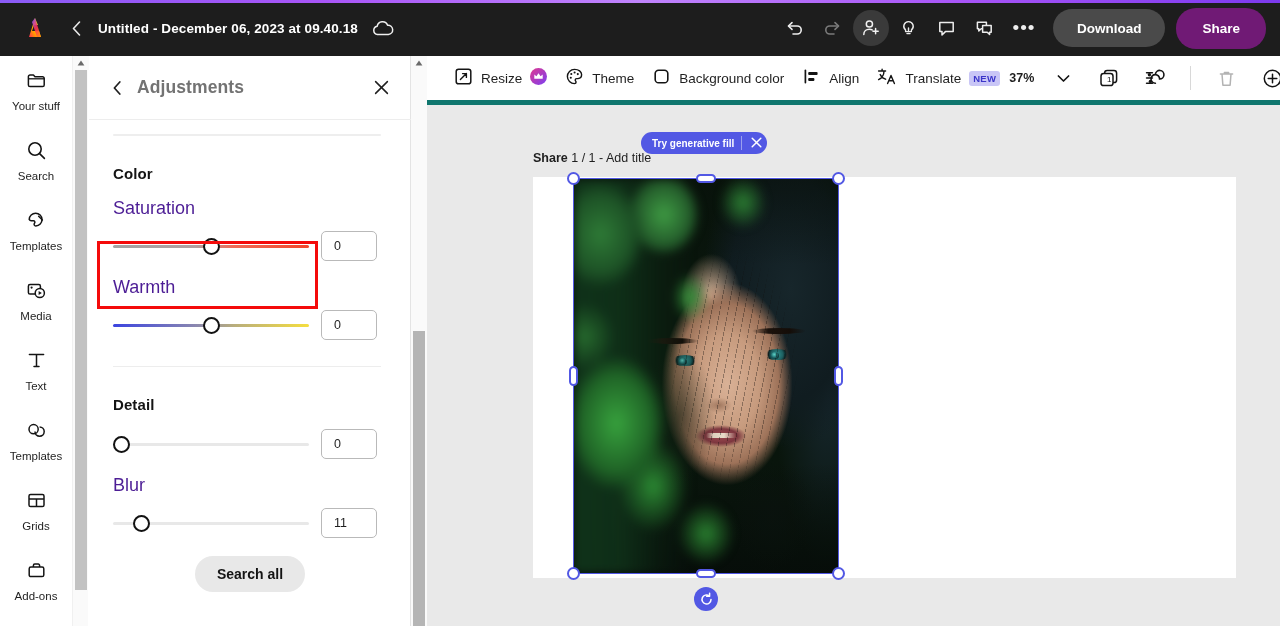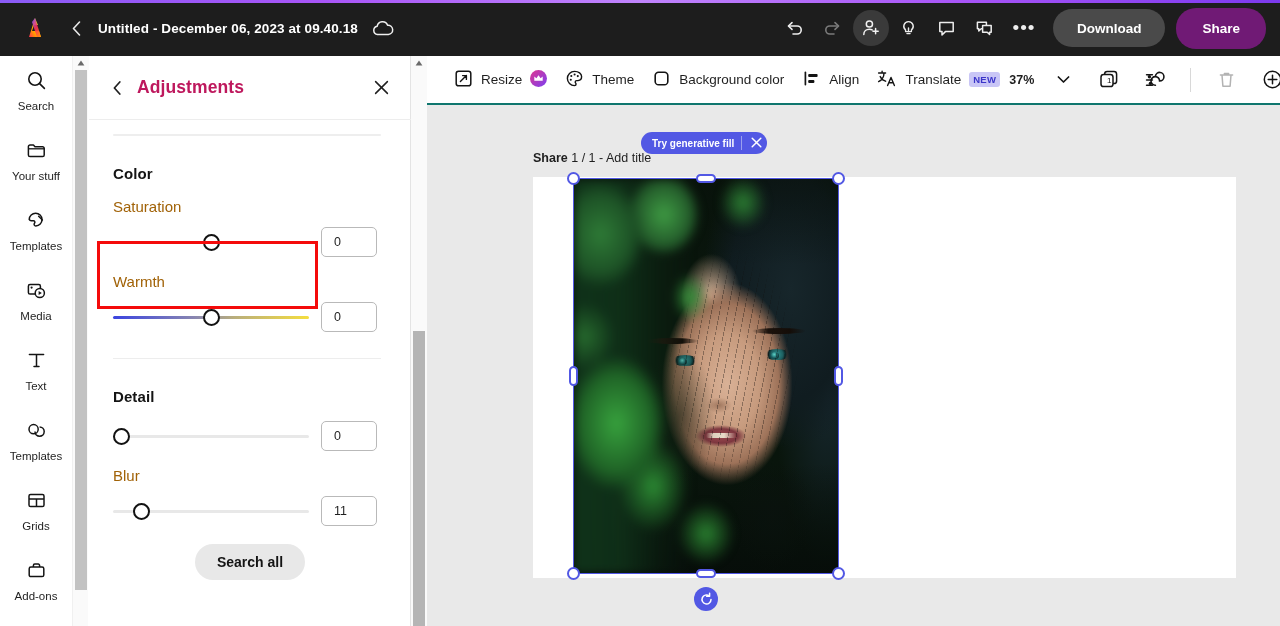--- a/index.html
+++ b/index.html
@@ -95,42 +95,42 @@
   #panel-head {
     position: absolute; left: 0; top: 0; width: 322px; height: 64px;
     display: flex; align-items: center; padding: 0 18px;
     border-bottom: 1px solid #ededed;
   }
   .panel-back {
     font-size: 17px; color: #1f1f1f; cursor: pointer; width: 20px;
     display: flex; align-items: center; justify-content: center;
   }
   .panel-title {
-    font-size: 17.5px; font-weight: bold; color: #be185d;
+    font-size: 17.5px; font-weight: bold; color: #737373;
     margin-left: 10px; letter-spacing: .1px;
   }
   .panel-close {
     margin-left: auto; font-size: 19px; color: #1f1f1f; cursor: pointer;
     width: 24px; height: 24px; display: flex; align-items: center;
     justify-content: center; font-weight: 300;
   }
   #panel-body {
     position: absolute; left: 0; top: 64px; width: 322px; height: 506px;
     padding: 0 24px; overflow: hidden;
   }
   .top-rule {
     width: 268px; height: 2px; background: #eeeeee; margin-top: 14px;
     border-radius: 1px;
   }
   .sec-title {
     font-size: 15px; font-weight: bold; color: #141414;
     margin-top: 29px; letter-spacing: .1px;
   }
   .ctrl { margin-top: 16px; position: relative; }
-  .ctrl-label { font-size: 15px; color: #a16207; }
+  .ctrl-label { font-size: 18px; color: #4c1d95; }
   .ctrl-row {
     display: flex; align-items: center; margin-top: 12px; gap: 12px;
   }
   .track-wrap {
     position: relative; width: 196px; height: 22px;
     display: flex; align-items: center; cursor: pointer;
   }
   .track {
     position: absolute; left: 0; top: 10px; width: 196px; height: 3px;
     border-radius: 2px;
@@ -173,21 +173,21 @@
   }
 
   
   #canvas-area {
     position: absolute; left: 427px; top: 56px; width: 853px; height: 570px;
     background: #e9e9e9;
   }
   #ctoolbar {
     position: absolute; left: 0; top: 0; width: 853px; height: 49px;
     background: #fff; display: flex; align-items: center;
-    padding-left: 18px; border-bottom: 2px solid #0f766e;
+    padding-left: 18px; border-bottom: 5px solid #0f766e;
   }
   .ct-item {
     display: flex; align-items: center; gap: 8px; height: 34px;
     padding: 0 9px; border-radius: 5px; cursor: pointer;
     font-size: 13.5px; color: #1f1f1f; white-space: nowrap;
   }
   .ct-badge {
     background: #c9c6f6; color: #3b35c9; font-size: 9.5px; font-weight: bold;
     border-radius: 3px; padding: 2px 4px; letter-spacing: .3px;
   }
@@ -413,35 +413,35 @@
       <button class="btn-download">Download</button>
       <button class="btn-share">Share</button>
     </div>
   </div>
 
   <div id="rail">
 
     <div class="rail-item">
       <span>
         <svg width="21" height="21" viewBox="0 0 21 21">
-            <circle cx="9" cy="9" r="6.2" stroke="#141414" stroke-width="1.6" fill="none"></circle>
-            <path d="M13.6 13.6 L18.4 18.4" stroke="#141414" stroke-width="1.6" stroke-linecap="round"></path>
+            <path d="M2.4 6.6 a1.6 1.6 0 0 1 1.6-1.6 h3.4 l1.6 1.8 h7.6 a1.6 1.6 0 0 1 1.6 1.6 v6.6 a1.6 1.6 0 0 1-1.6 1.6 H4 a1.6 1.6 0 0 1-1.6-1.6 Z" stroke="#141414" stroke-width="1.5" fill="none" stroke-linejoin="round"></path>
+            <path d="M2.4 8.8 h16.2" stroke="#141414" stroke-width="1.3"></path>
           </svg>
       </span>
-      <span class="rail-label">Search</span>
+      <span class="rail-label">Your stuff</span>
     </div>
 
     <div class="rail-item">
       <span>
         <svg width="21" height="21" viewBox="0 0 21 21">
-            <path d="M2.4 6.6 a1.6 1.6 0 0 1 1.6-1.6 h3.4 l1.6 1.8 h7.6 a1.6 1.6 0 0 1 1.6 1.6 v6.6 a1.6 1.6 0 0 1-1.6 1.6 H4 a1.6 1.6 0 0 1-1.6-1.6 Z" stroke="#141414" stroke-width="1.5" fill="none" stroke-linejoin="round"></path>
-            <path d="M2.4 8.8 h16.2" stroke="#141414" stroke-width="1.3"></path>
+            <circle cx="9" cy="9" r="6.2" stroke="#141414" stroke-width="1.6" fill="none"></circle>
+            <path d="M13.6 13.6 L18.4 18.4" stroke="#141414" stroke-width="1.6" stroke-linecap="round"></path>
           </svg>
       </span>
-      <span class="rail-label">Your stuff</span>
+      <span class="rail-label">Search</span>
     </div>
 
     <div class="rail-item">
       <span>
         <svg width="21" height="21" viewBox="0 0 21 21">
             <path d="M3.2 9.4 a6.4 6.4 0 1 1 6.6 6.6 a1.7 1.7 0 0 1-1.3-2.8 a1.5 1.5 0 0 0-1.2-2.5 H5.6 A2.4 2.4 0 0 1 3.2 9.4 Z" stroke="#141414" stroke-width="1.5" fill="none" stroke-linejoin="round"></path>
             <path d="M12.6 6.2 L16.4 10" stroke="#141414" stroke-width="1.4" stroke-linecap="round"></path>
           </svg>
       </span>
       <span class="rail-label">Templates</span>

